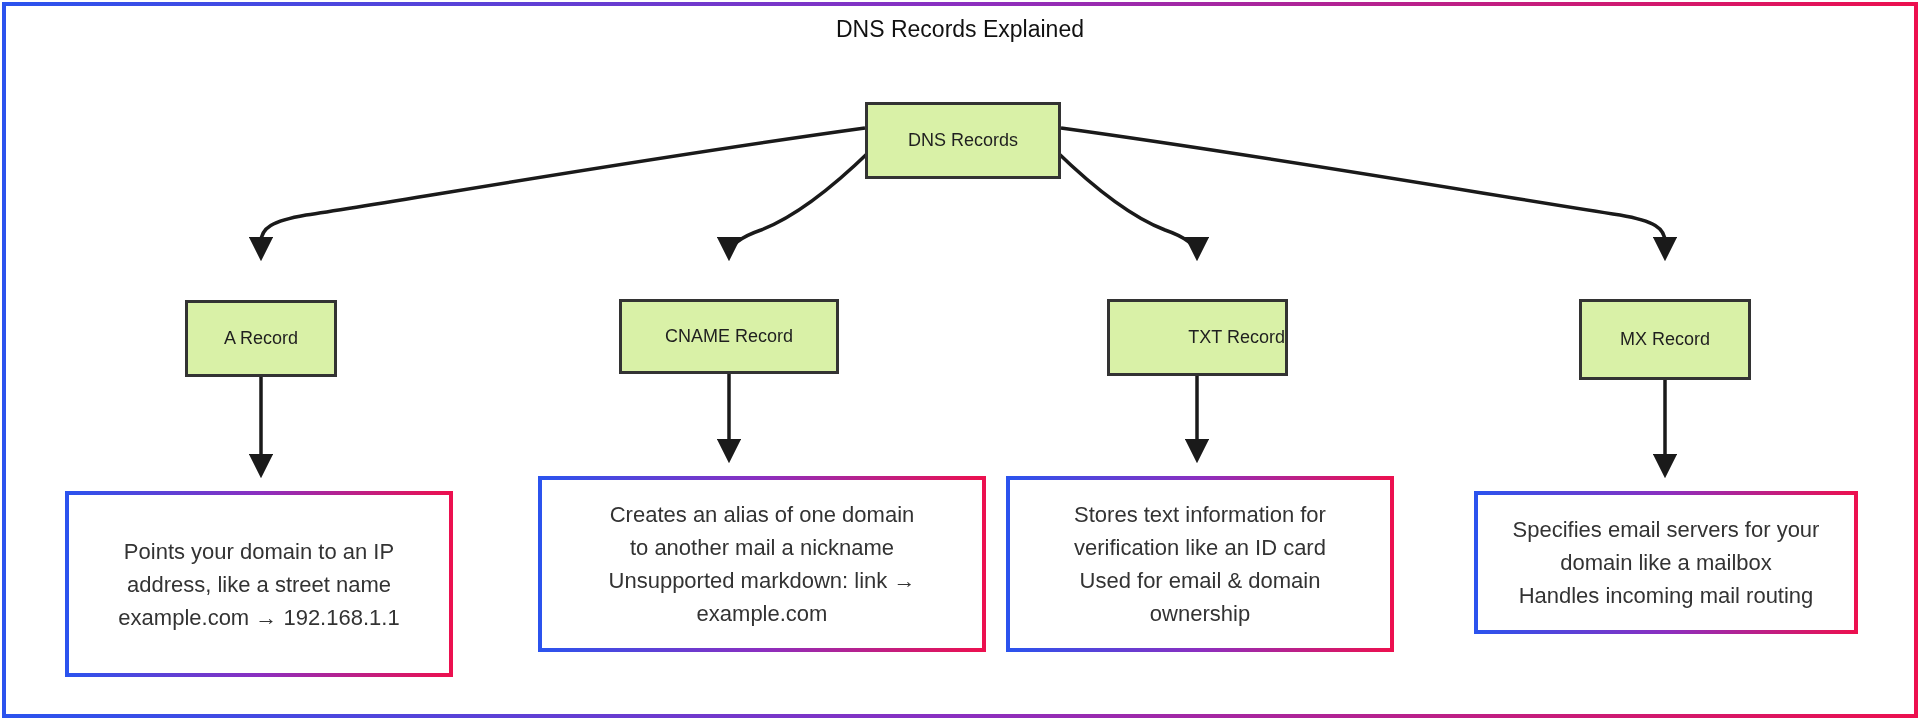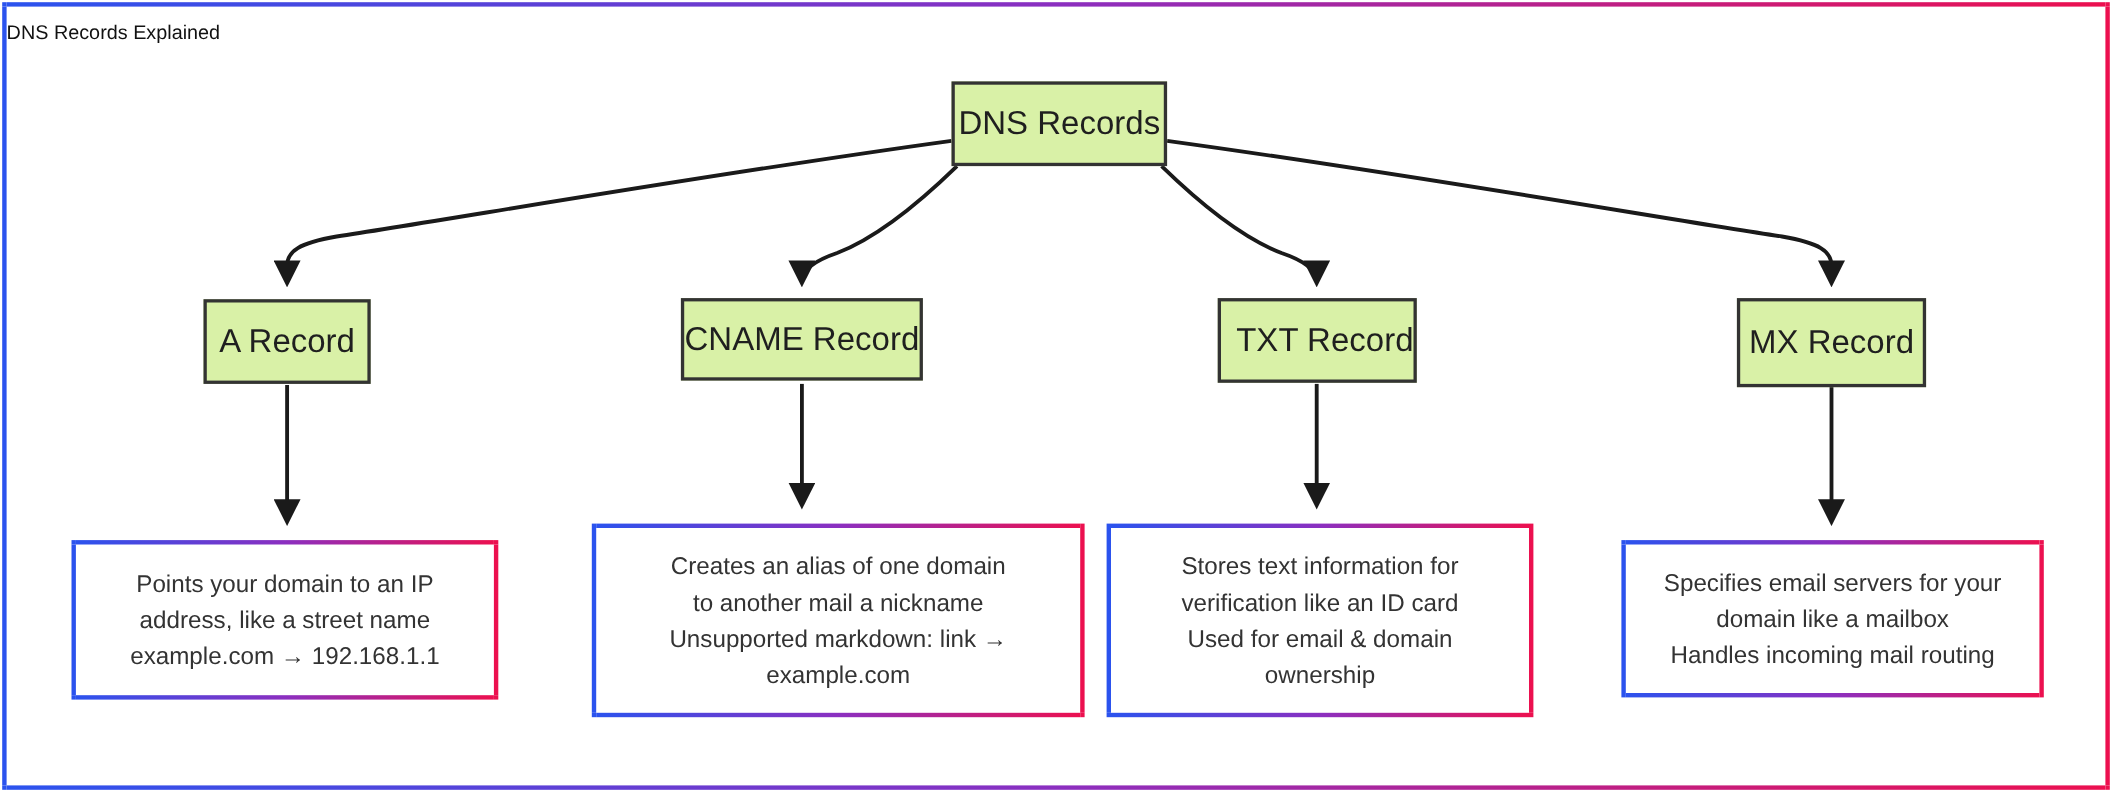--- a/index.html
+++ b/index.html
@@ -14,60 +14,62 @@
     left: 2px; top: 2px;
     width: 1916px; height: 716px;
     border: 4px solid;
     border-image: linear-gradient(90deg, #2b53ee 0%, #8b2fc0 50%, #ec104f 100%) 1;
     background: #ffffff;
   }
   .title {
     position: absolute;
     left: 0; top: 8px;
     width: 100%;
-    font-size: 18px;
+    text-align: center;
+    font-size: 23px;
     line-height: 30px;
     color: #111111;
   }
   .edges {
     position: absolute;
     left: 0; top: 0;
     width: 1920px; height: 720px;
   }
   .node {
     position: absolute;
     background: #d9f1a7;
     border: 3px solid #333333;
     display: flex;
     align-items: center;
     justify-content: center;
-    font-size: 30px;
+    font-size: 18px;
     color: #1f1f1f;
     text-align: center;
+    margin-top: 28px;
   }
   .node-root   { left: 859px; top: 68px;  width: 196px; height: 77px; }
   .node-a      { left: 179px; top: 266px; width: 152px; height: 77px; }
   .node-cname  { left: 613px; top: 265px; width: 220px; height: 75px; }
   .node-txt    { left: 1101px; top: 265px; width: 181px; height: 77px; justify-content: flex-end; }
   .node-mx     { left: 1573px; top: 265px; width: 172px; height: 81px; }
   .desc {
     position: absolute;
     background: #ffffff;
     border: 4px solid;
     border-image: linear-gradient(90deg, #2b53ee 0%, #8b2fc0 50%, #ec104f 100%) 1;
     display: flex;
     flex-direction: column;
     align-items: center;
     justify-content: center;
     font-size: 22px;
     line-height: 33px;
     color: #333333;
     text-align: center;
   }
-  .desc-a      { left: 59px;   top: 485px; width: 388px; height: 145px; }
+  .desc-a      { left: 59px;   top: 485px; width: 388px; height: 186px; }
   .desc-cname  { left: 532px;  top: 470px; width: 448px; height: 176px; }
   .desc-txt    { left: 1000px; top: 470px; width: 388px; height: 176px; }
   .desc-mx     { left: 1468px; top: 485px; width: 384px; height: 143px; }
 </style>
 </head>
 <body>
 
 <div class="frame">
 
   <div class="title">DNS Records Explained</div>

